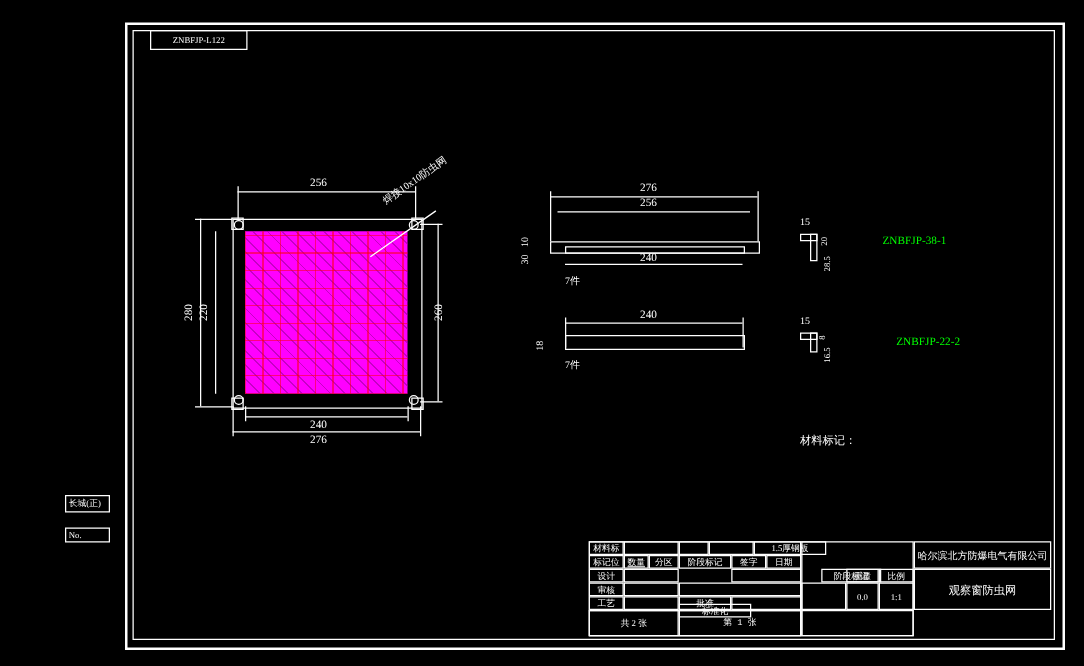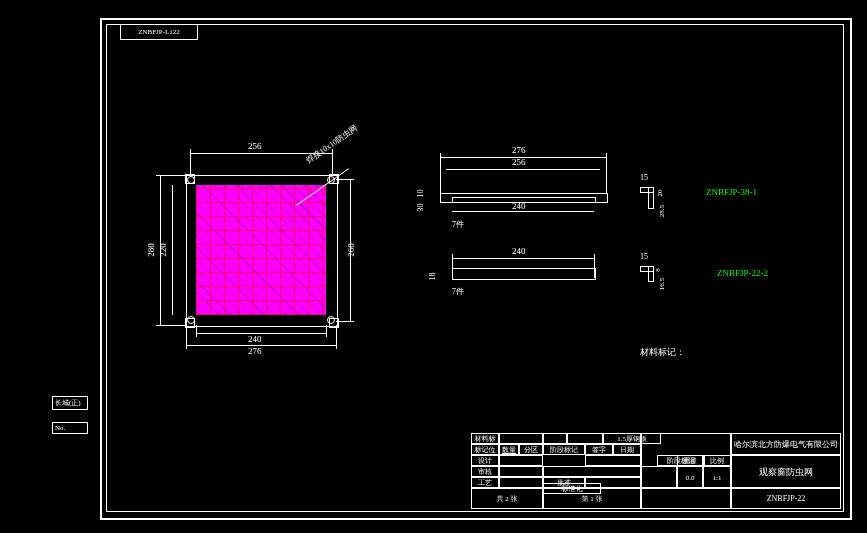--- a/index.html
+++ b/index.html
@@ -257,27 +257,26 @@
   <div class="tb-cell" style="left:28px; top:33px; width:44px; height:11px;"></div>
   <div class="tb-cell" style="left:72px; top:33px; width:98px; height:11px;"></div>
 
   <div class="tb-cell" style="left:0; top:44px; width:28px; height:11px;">工艺</div>
   <div class="tb-cell" style="left:28px; top:44px; width:44px; height:11px;"></div>
   <div class="tb-cell" style="left:72px; top:44px; width:42px; height:11px;">批准</div>
   <div class="tb-cell" style="left:114px; top:44px; width:56px; height:11px;"></div>
 
   <div class="tb-cell" style="left:0; top:55px; width:170px; height:21px;"></div>
   <div class="tb-cell" style="left:0; top:55px; width:72px; height:21px; line-height:20px;">共 2 张</div>
-  <div class="tb-cell" style="left:72px; top:55px; width:98px; height:21px; line-height:20px;">第 1 张</div>
+  <div class="tb-cell" style="left:72px; top:55px; width:98px; height:21px; line-height:20px;font-family:Liberation Mono, monospace;">第 1 张</div>
 
   <div class="tb-cell" style="left:170px; top:0; width:90px; height:76px;"></div>
   <div class="tb-cell" style="left:186px; top:22px; width:48px; height:11px;">阶段标记</div>
   <div class="tb-cell" style="left:206px; top:22px; width:26px; height:11px;">重量</div>
   <div class="tb-cell" style="left:232px; top:22px; width:28px; height:11px;">比例</div>
   <div class="tb-cell" style="left:170px; top:33px; width:36px; height:22px;"></div>
   <div class="tb-cell" style="left:206px; top:33px; width:26px; height:22px; line-height:22px;font-family:Liberation Serif, serif;">0.0</div>
   <div class="tb-cell" style="left:232px; top:33px; width:28px; height:22px; line-height:22px;">1:1</div>
   <div class="tb-cell" style="left:170px; top:55px; width:90px; height:21px;"></div>
 
   <div class="tb-cell" style="left:260px; top:0; width:110px; height:22px; line-height:22px; font-size:8px;">哈尔滨北方防爆电气有限公司</div>
   <div class="tb-cell" style="left:260px; top:22px; width:110px; height:33px; line-height:32px; font-size:9px;">观察窗防虫网</div>
-  <div class="tb-cell" style="left:260px; top:55px; width:110px; height:21px; line-height:20px; font-size:8px;">ZNBFJP-22</div>
 </div>
 
 </body></html>

